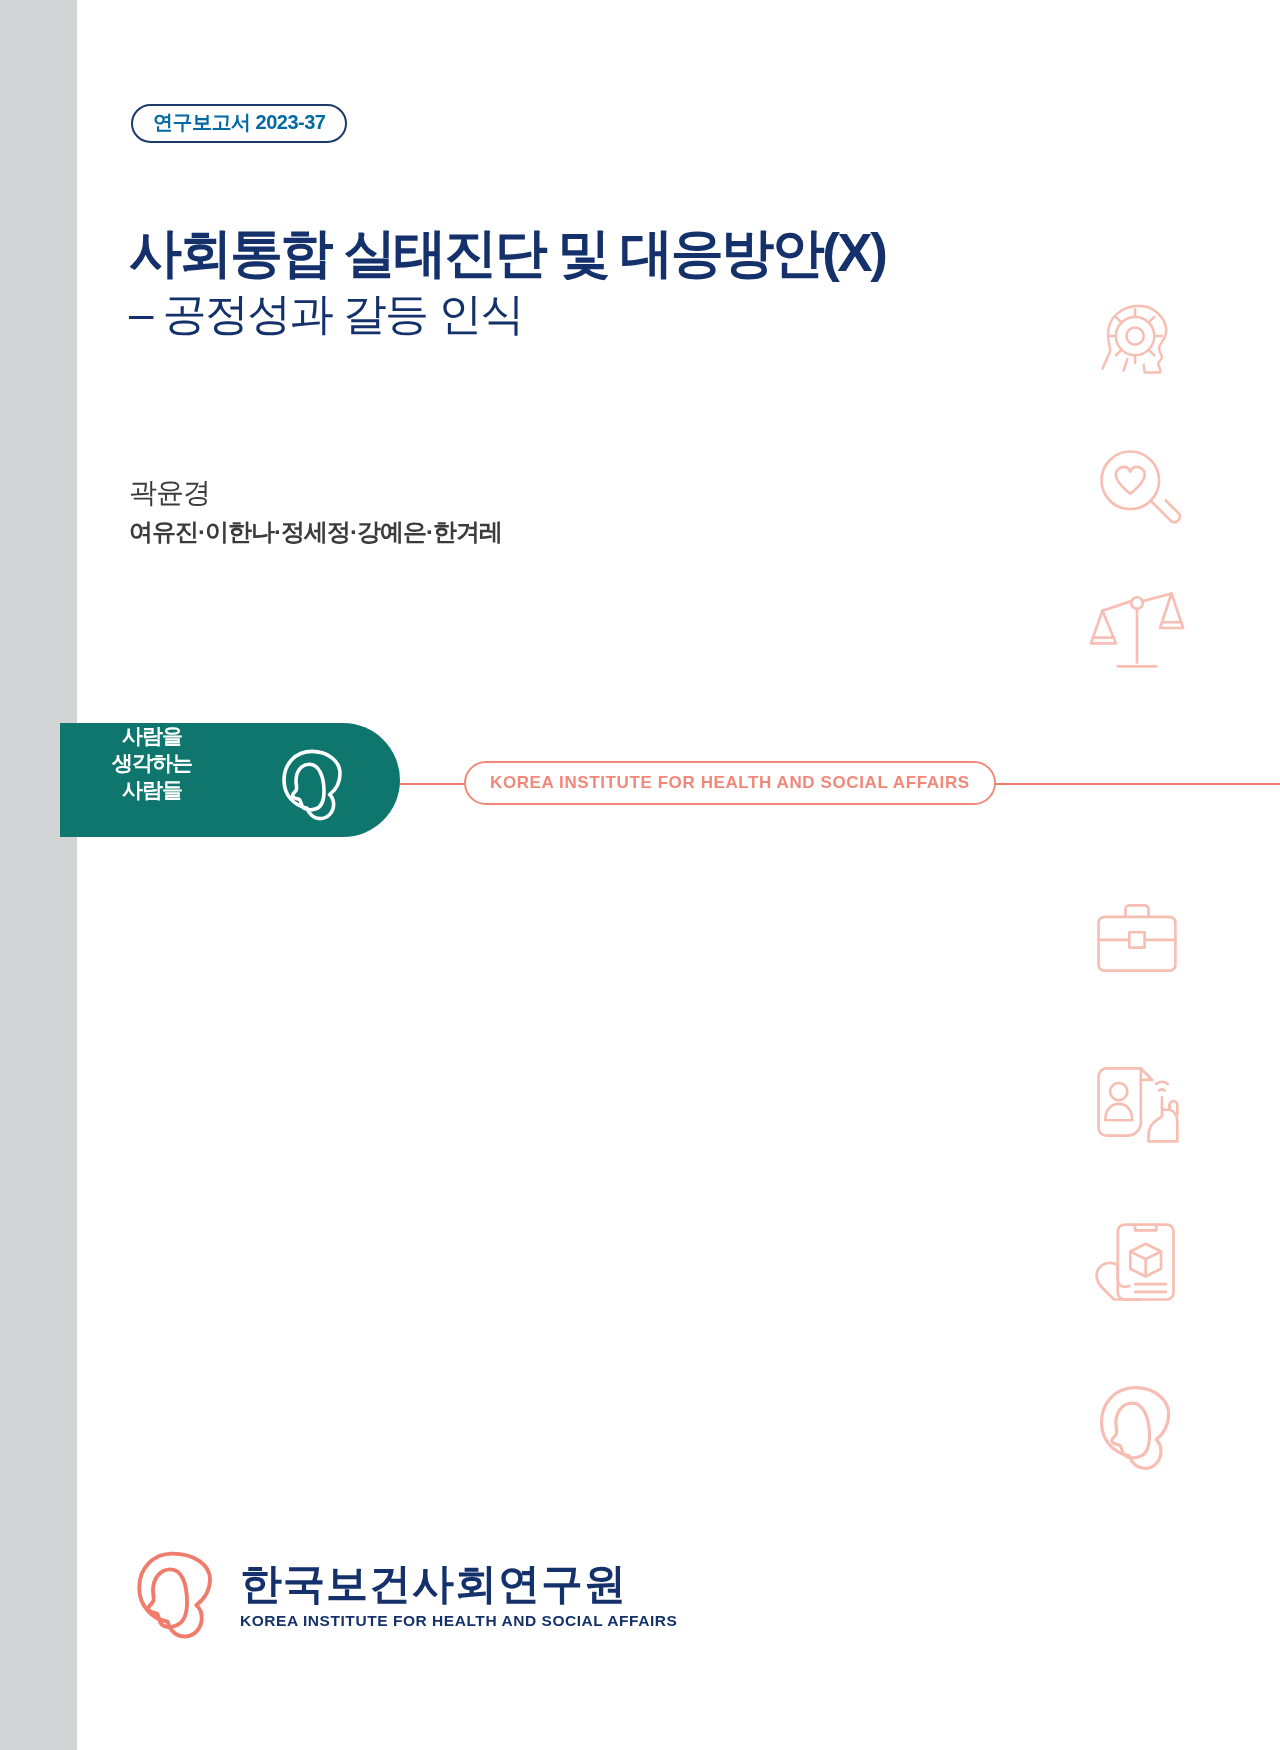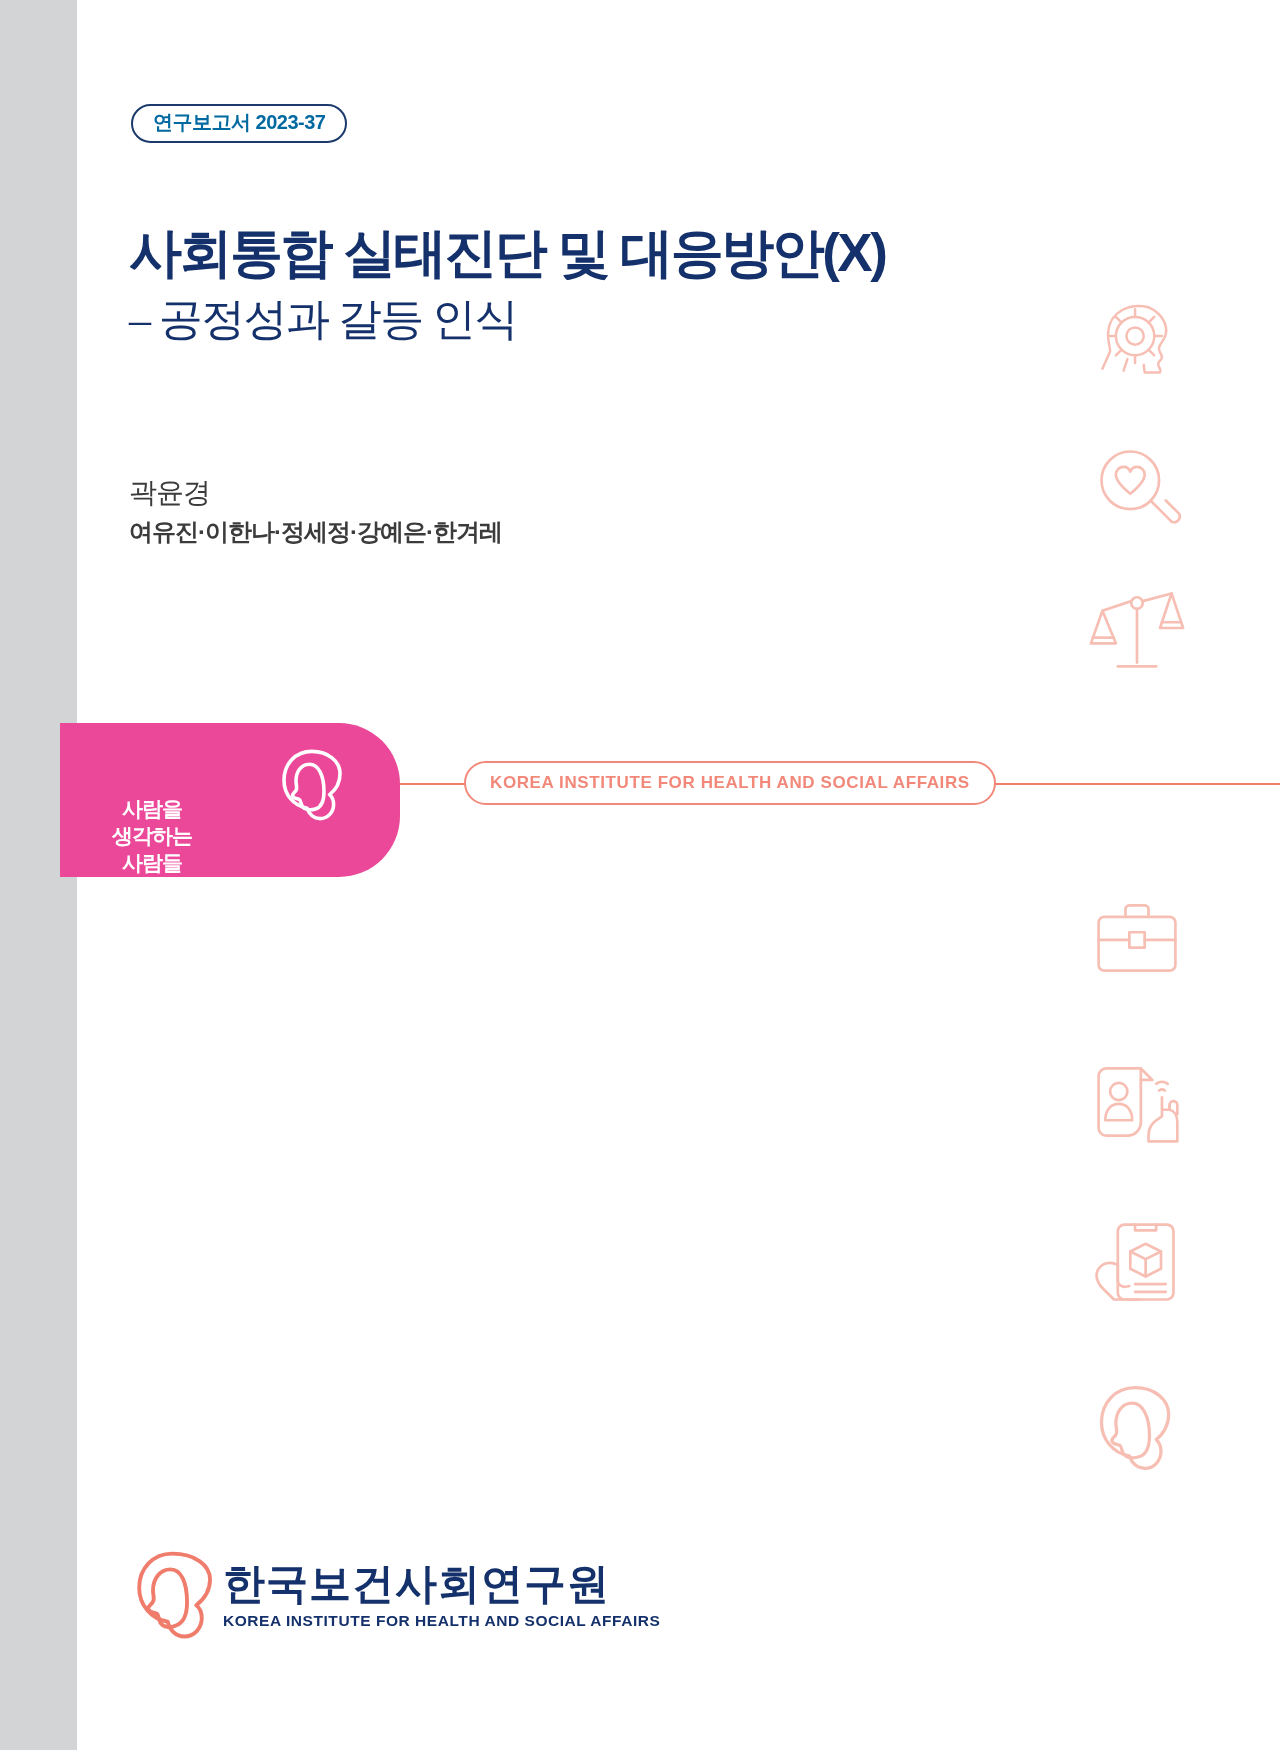--- a/index.html
+++ b/index.html
@@ -52,23 +52,21 @@
     letter-spacing:-2.5px;
     line-height:1.18;
     white-space:nowrap;
   }
   .title-sub {
     color:#14316b;
     font-size:44px;
     font-weight:400;
     letter-spacing:-1.6px;
     line-height:1.3;
-    margin-top:6px;
-    white-space:nowrap;
-    font-family:Liberation Serif, serif;
+    white-space:nowrap;
   }
 
   
   .authors {
     position:absolute; left:52px; top:472px;
   }
   .author-lead {
     color:#3b3b3b;
     font-size:28px;
     font-weight:400;
@@ -83,24 +81,24 @@
     line-height:1.5;
   }
 
   
   .badge-row {
     position:absolute; left:-17px; top:723px;
     width:1220px; height:122px;
   }
   .badge {
     position:absolute; left:0; top:0;
-    width:340px; height:154px;
-    background:#ec4899;
+    width:340px; height:114px;
+    background:#0f766e;
     border-radius:0 61px 61px 0;
-    display:flex; align-items:flex-end;
+    display:flex; align-items:flex-start;
   }
   .badge-text {
     margin-left:52px;
     color:#ffffff;
     font-size:21px;
     font-weight:bold;
     line-height:1.28;
     letter-spacing:-1px;
     text-align:center;
     white-space:pre-line;
@@ -140,21 +138,21 @@
   }
   .deco-icon svg { width:100%; height:100%; display:block; }
 
   
   .footer-logo {
     position:absolute; left:53px; top:1546px;
     display:flex; align-items:center;
   }
   .footer-mark { width:92px; height:100px; flex:0 0 auto; }
   .footer-mark svg { width:100%; height:100%; display:block; }
-  .footer-text { margin-left:1px; }
+  .footer-text { margin-left:18px; }
   .footer-kr {
     color:#14316b;
     font-size:42px;
     font-weight:bold;
     letter-spacing:1px;
     line-height:1.05;
     white-space:nowrap;
   }
   .footer-en {
     color:#14316b;

